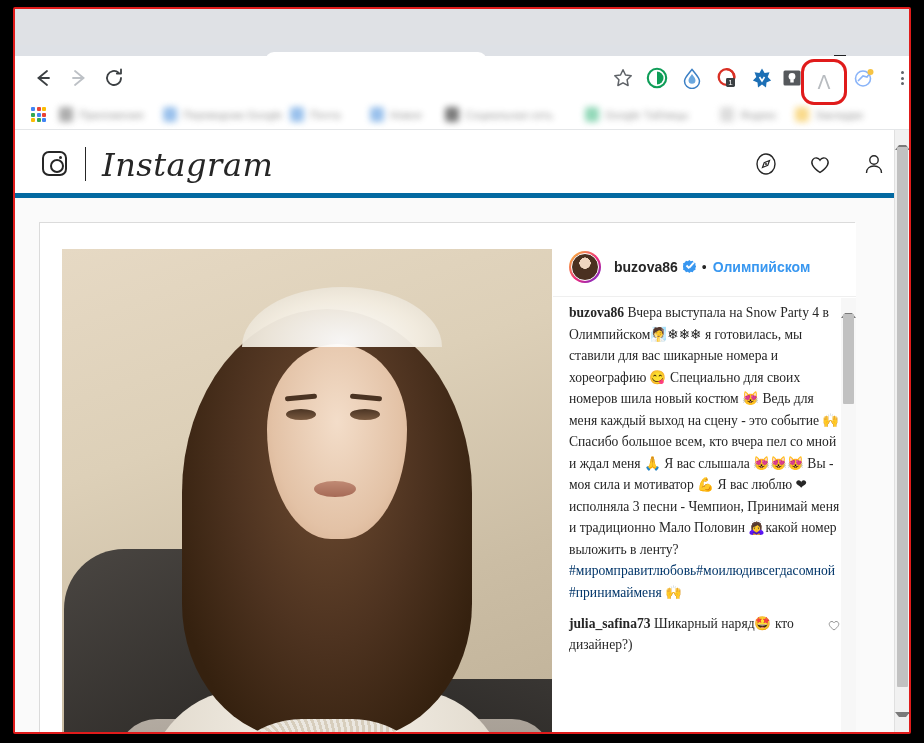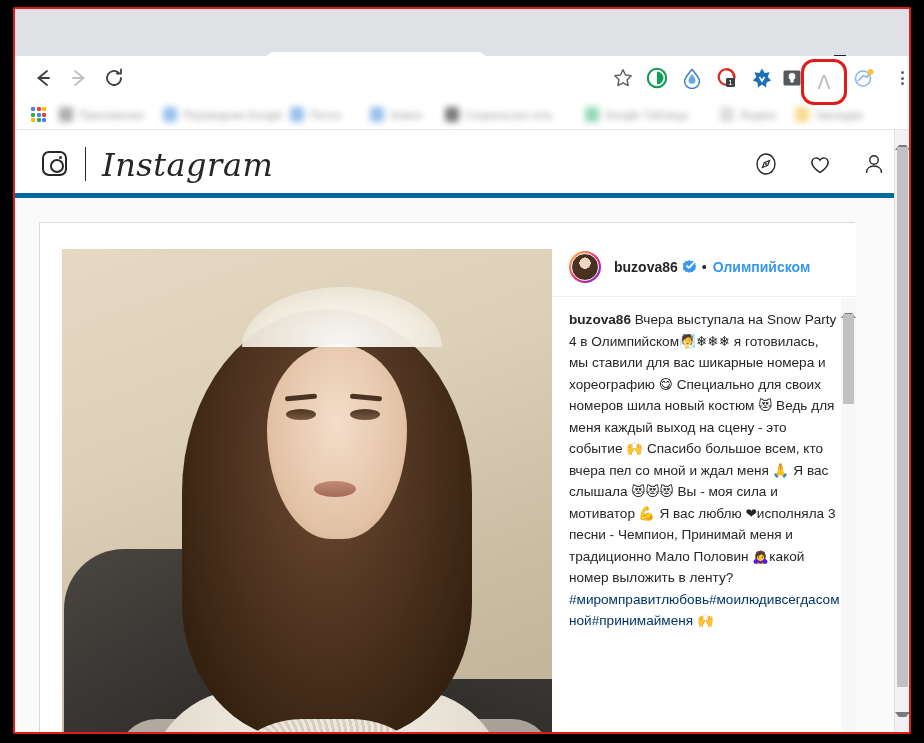--- a/index.html
+++ b/index.html
@@ -278,21 +278,21 @@
   #follow { color: #3897f0; font-size: 14px; font-weight: bold; }
 
   #captionwrap {
     position: absolute; left: 0; top: 75px; right: 0; height: 482px;
     overflow: hidden;
   }
   #captionscroll { position:absolute; right:0; top:0; bottom:0; width:15px; background:#f7f7f7; }
   #captionscroll .thumb { position:absolute; left:2px; top:16px; width:11px; height:90px; background:#c1c1c1; border-radius:1px; }
   #captionscroll .up, #captionscroll .dn { position:absolute; left:0; width:15px; height:15px; }
   #captionscroll .up { top:0; }
-  #captioninner { position:absolute; left:16px; top:0; width: 272px; padding-top: 11px; }
+  #captioninner { position:absolute; left:16px; top:0; width: 272px; padding-top: 4px; font-family: Liberation Serif, serif; }
   .ctext {
     font-size: 13.6px; line-height: 21.5px; color: #262626;
     word-wrap: break-word; overflow-wrap: break-word;
   }
   .ctext b { font-weight: bold; }
   .ctext .tag { color: #003569; }
   #loadmore { margin-top: 12px; font-size: 13.6px; color: #999; }
   .comment { margin-top: 10px; font-size: 13.6px; line-height: 21px; color: #262626;
              position: relative; padding-right: 26px; }
   .comment b { font-weight: bold; }
@@ -530,20 +530,28 @@
           <span id="verified"></span>
           <span id="dotsep">•</span>
           <span id="follow">Олимпийском</span>
         </div>
 
         <div id="captionwrap">
           <div id="captioninner">
             <div class="ctext"><b>buzova86</b> <span>Вчера выступала на Snow Party 4 в Олимпийском🧖❄❄❄ я готовилась, мы ставили для вас шикарные номера и хореографию 😋 Специально для своих номеров шила новый костюм 😻 Ведь для меня каждый выход на сцену - это событие 🙌 Спасибо большое всем, кто вчера пел со мной и ждал меня 🙏 Я вас слышала 😻😻😻 Вы - моя сила и мотиватор 💪 Я вас люблю ❤исполняла 3 песни - Чемпион, Принимай меня и традиционно Мало Половин 🙇‍♀какой номер выложить в ленту? </span><span class="tag">#миромправитлюбовь#моилюдивсегдасомной#принимаймeня 🙌</span></div>
 
 
+            <div class="comment">
+              <b>julia_safina73</b> <span>Шикарный наряд🤩 кто дизайнер?)</span>
+              <span class="chl">
+                <svg width="14" height="14" viewBox="0 0 24 24">
+                      <path d="M12 20.5 C4 15 2.5 10.5 4.8 7.6 C6.9 5 10.4 5.6 12 8.2 C13.6 5.6 17.1 5 19.2 7.6 C21.5 10.5 20 15 12 20.5z" fill="none" stroke="#8e8e8e" stroke-width="1.6"></path>
+                    </svg>
+              </span>
+            </div>
           </div>
 
           <div id="captionscroll">
             <div class="up">
                   <div class="tri up"></div>
                 </div>
             <div class="thumb"></div>
 
           </div>
         </div>

